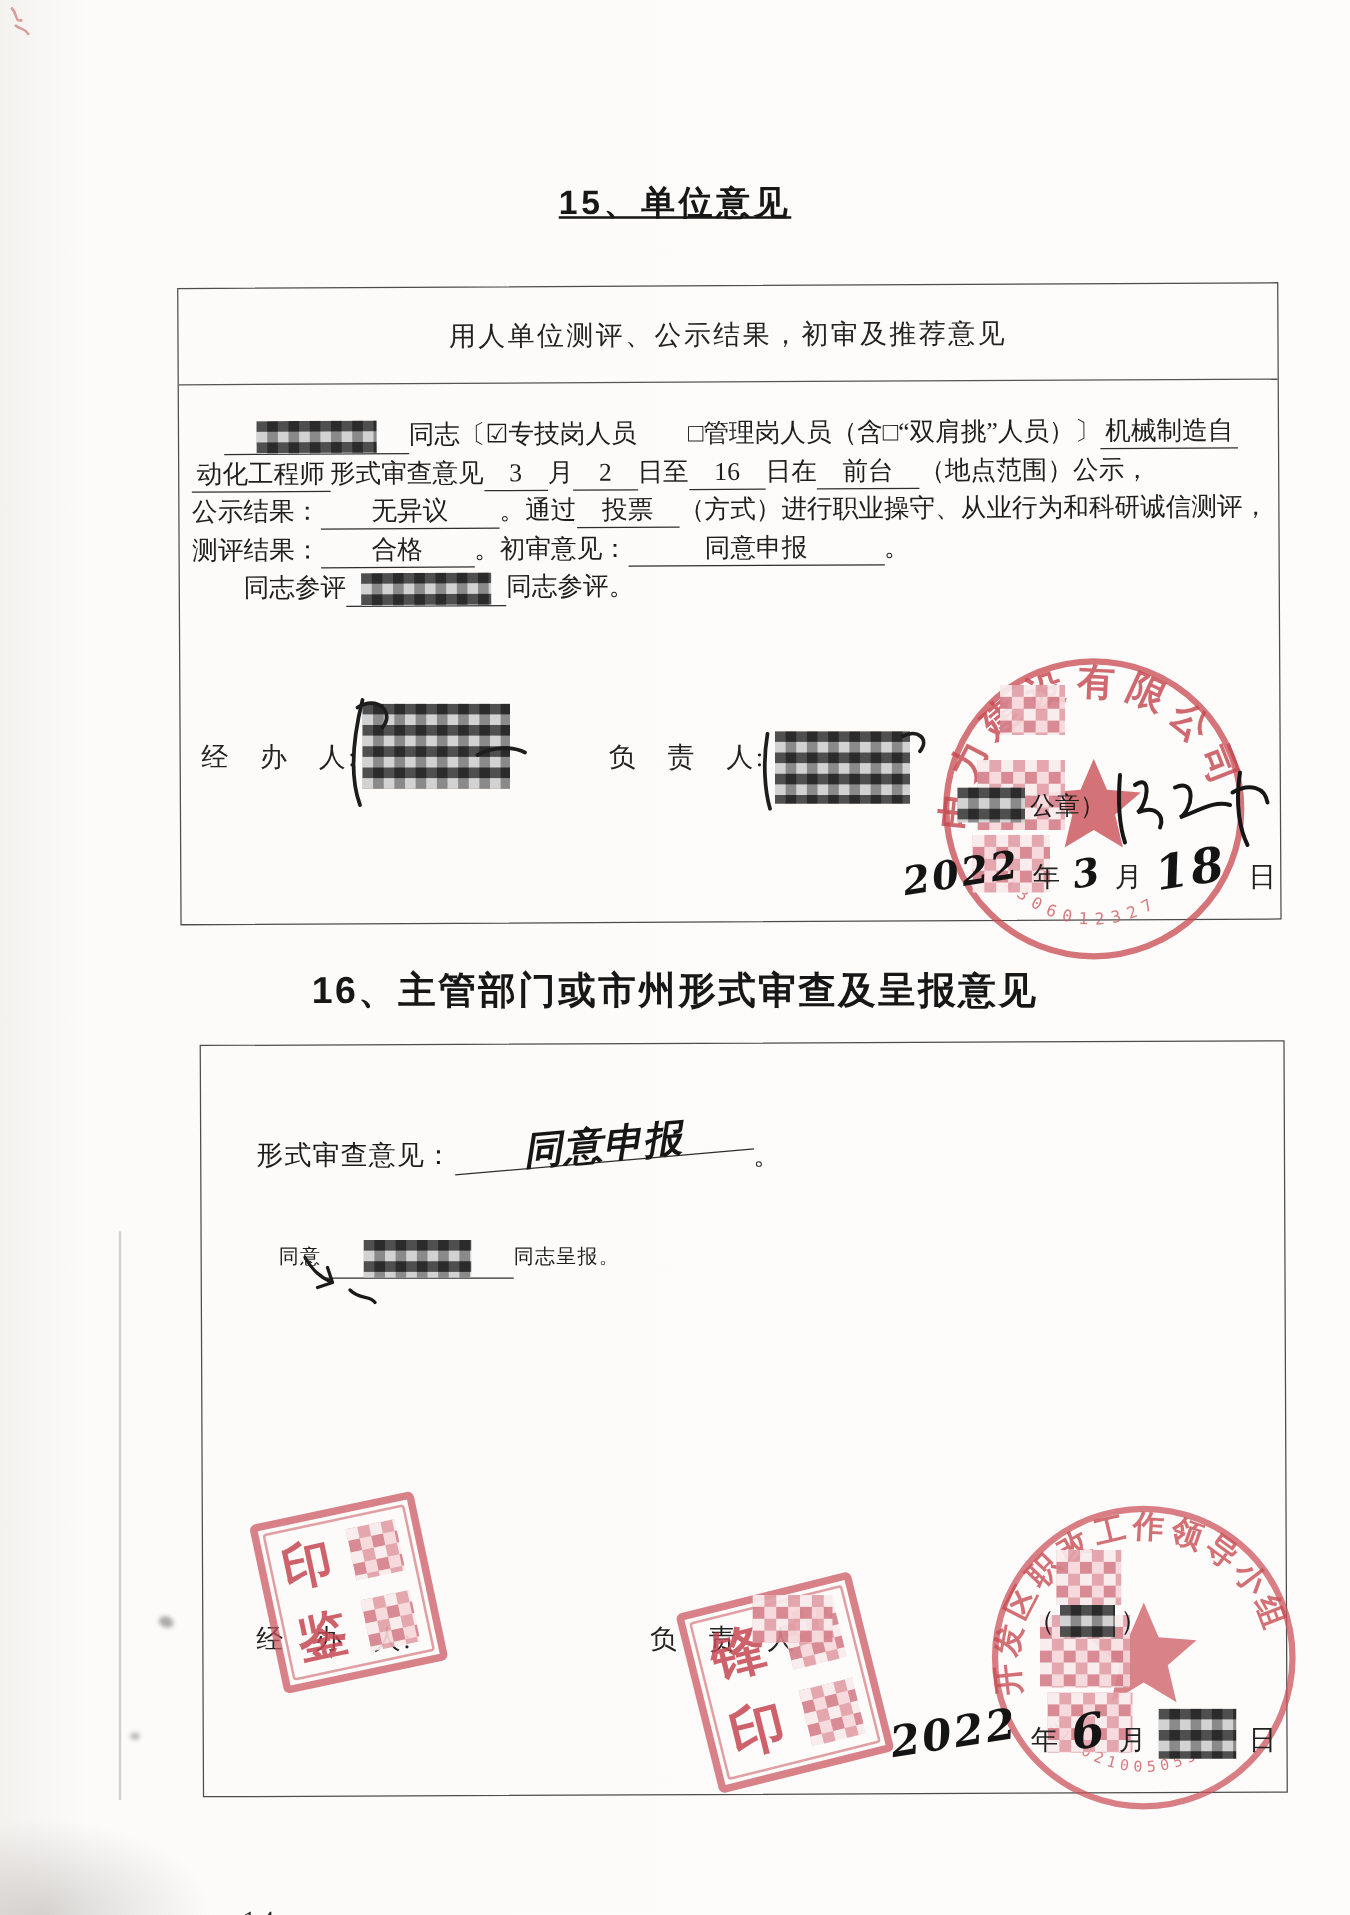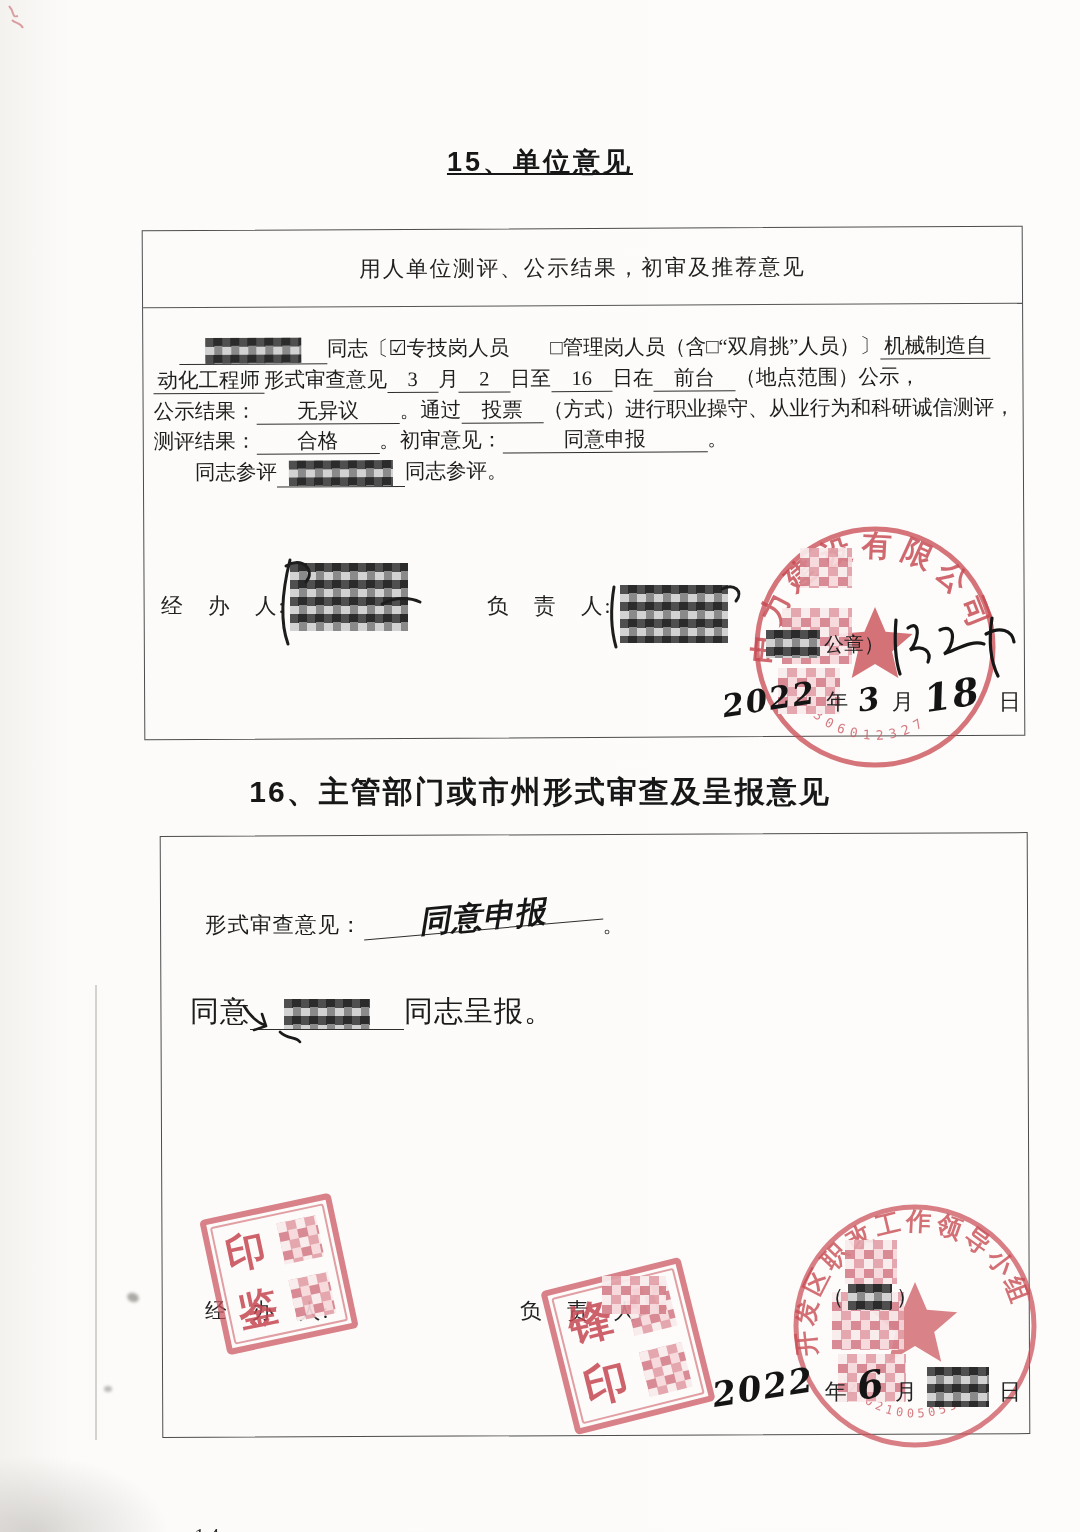--- a/index.html
+++ b/index.html
@@ -128,21 +128,21 @@
     <span class="print-unit">月</span>
     <span class="hand-num" style="font-size:38px;">18</span>
     <span class="print-unit" style="margin-left:8px;">日</span>
   </div>
 
   <div class="sec-title" id="title16">16、主管部门或市州形式审查及呈报意见</div>
 
   <div class="form-box" id="box2"></div>
 
   <div class="form-line" style="position:absolute;left:205px;top:908px;font-size:21.5px;letter-spacing:1px;"><span>形式审查意见：</span><span class="blank hand" style="padding: 0px 56px;">同意申报</span><span>。</span></div>
-  <div class="form-line" style="position:absolute;left:190px;top:992px;font-size:29px;letter-spacing:1px;"><span>同意</span><span class="blank" style="padding: 0px 34px;"><span class="mosaic" style="width: 86px; height: 30px;"></span></span><span>同志呈报。</span></div>
+  <div class="form-line" style="position:absolute;left:223px;top:992px;font-size:16px;letter-spacing:1px;"><span>同意</span><span class="blank" style="padding: 0px 34px;"><span class="mosaic" style="width: 86px; height: 30px;"></span></span><span>同志呈报。</span></div>
   <svg class="stamp-svg" style="left:236px;top:996px;" width="70" height="50" viewBox="0 0 70 50">
     <path d="M8,10 C14,20 20,26 30,30 M30,30 L18,34 M30,30 L26,18 M44,36 C52,44 60,40 64,46" stroke="#1a1a1a" stroke-width="2.6" fill="none" stroke-linecap="round"></path>
   </svg>
 
   <span class="sig-label" style="left:205px;top:1296px;">经　办　人:</span>
   <span class="sig-label" style="left:520px;top:1296px;">负　责　人:</span>
 
   <div class="sq-stamp" style="left:212px;top:1205px;width:122px;height:126px;transform:rotate(-12deg);">
     <div class="inner">
       <div class="cell">

